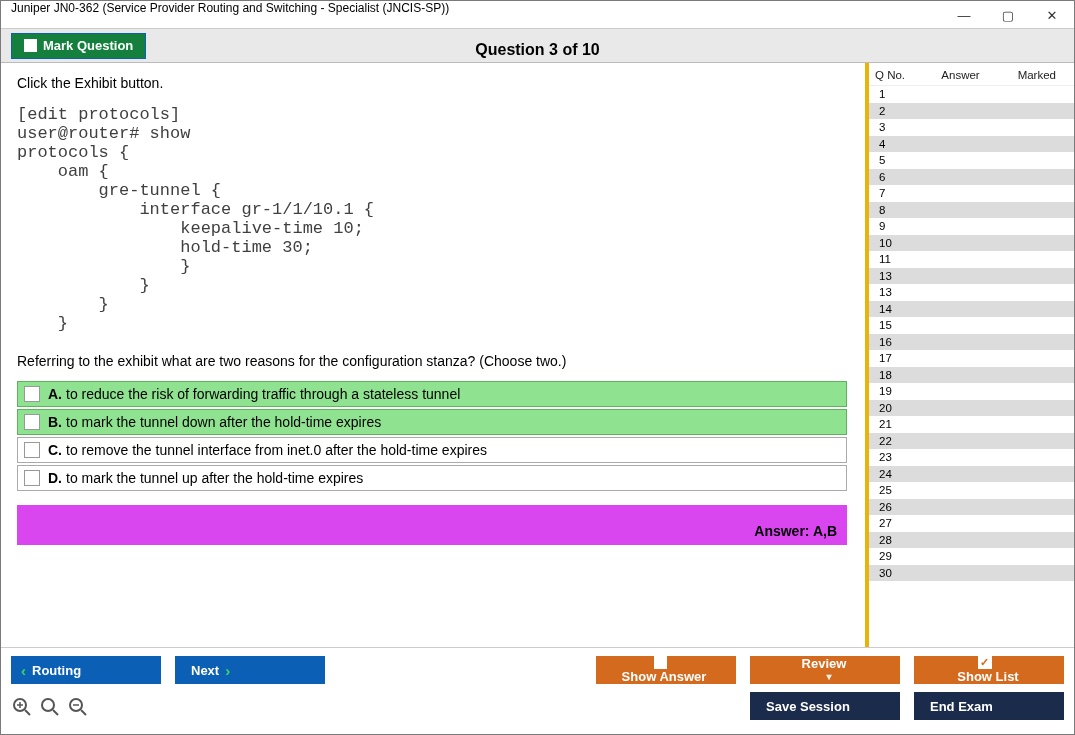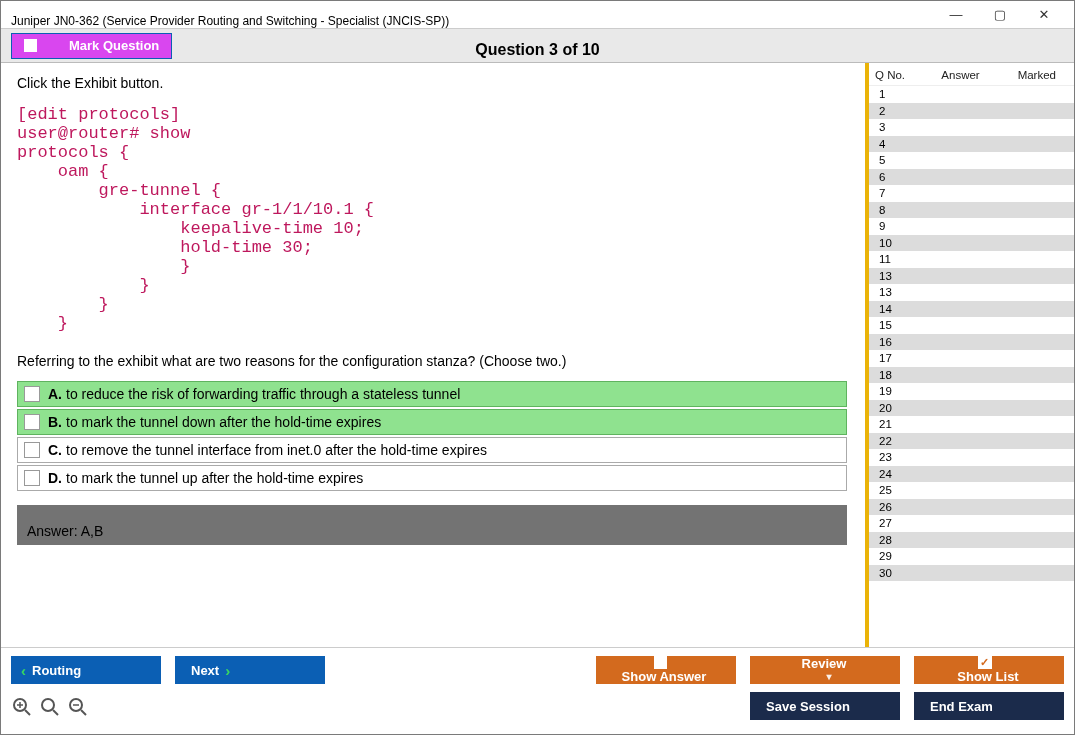--- a/index.html
+++ b/index.html
@@ -11,49 +11,48 @@
     background: #fff;
   }
   .window {
     width: 1075px; height: 735px;
     border: 1px solid #7a7a7a;
     display: flex; flex-direction: column;
     position: relative;
   }
   .titlebar {
     height: 28px;
-    display: flex; align-items: flex-end;
-    padding: 0 8px 0 10px;
+    display: flex; align-items: flex-start;
+    padding: 0 0 0 10px;
     border-bottom: 1px solid #ccc;
     font-size: 12px;
   }
   .titlebar .title { flex: 1; }
   .winbtn {
     width: 44px; height: 28px;
     display: inline-flex; align-items: center; justify-content: center;
     color: #333; font-size: 13px;
   }
   .header {
     height: 34px;
     background: #e9e9e9;
     border-bottom: 1px solid #bbb;
     display: flex; align-items: center;
     position: relative;
     padding: 0 10px;
   }
   .mark-btn {
-    background: #d946ef;
+    background: #15803d;
     color: #fff;
     border: 1px solid #0b5fb4;
     height: 26px;
     padding: 0 12px;
     display: inline-flex; align-items: center;
     font-weight: bold; font-size: 13px;
     cursor: pointer;
-    gap: 26px;
   }
   .mark-btn .chk {
     width: 13px; height: 13px;
     background: #fff; border: 1px solid #fff;
     margin-right: 6px;
   }
   .header-title {
     position: absolute; left: 0; right: 0;
     text-align: center; font-weight: bold; font-size: 16px;
     pointer-events: none;
@@ -63,39 +62,39 @@
     flex: 1; display: flex; overflow: hidden;
   }
   .left {
     flex: 1; overflow-y: scroll;
     padding: 12px 18px 12px 16px;
     border-right: 4px solid #eab308;
   }
   .instr { font-size: 14px; margin-bottom: 14px; }
   .code {
     font-family: "Courier New", monospace;
-    font-size: 17px; color: #be185d;
+    font-size: 17px; color: #404040;
     white-space: pre; margin-bottom: 20px;
   }
   .qtext { font-size: 14px; margin-bottom: 12px; }
   .option {
     display: flex; align-items: center;
     border: 1px solid #aaa; height: 26px;
     margin-bottom: 2px; font-size: 14px;
   }
   .option.sel { background: #8fe28f; border-color: #5fb35f; }
   .opt-chk {
     width: 16px; height: 16px; border: 1px solid #999;
     margin: 0 8px 0 6px; background: #fff;
   }
   .opt-letter { font-weight: bold; margin-right: 4px; }
   .answerbox {
-    background: #737373;
+    background: #d946ef;
     margin-top: 14px; padding: 18px 10px 6px 10px;
-    font-size: 14px; font-weight: normal;
+    font-size: 14px; font-weight: bold; text-align: right;
   }
   .right {
     width: 205px; display: flex; flex-direction: column;
     background: #fff;
   }
   .rhdr {
     display: flex; font-size: 11.5px; color: #222;
     padding: 6px 6px 4px 6px; border-bottom: 1px solid #eee;
   }
   .rhdr .c1 { width: 36px; }

